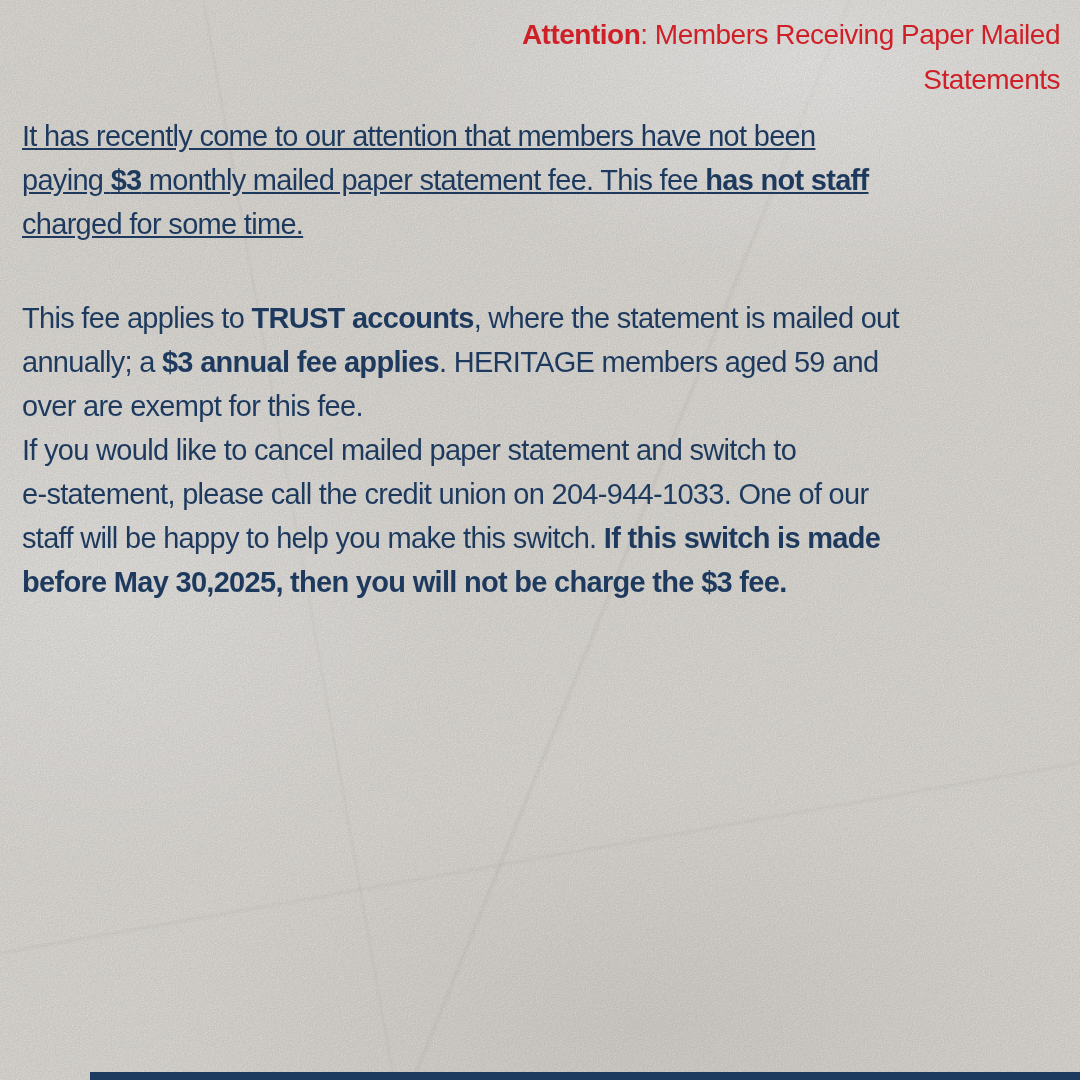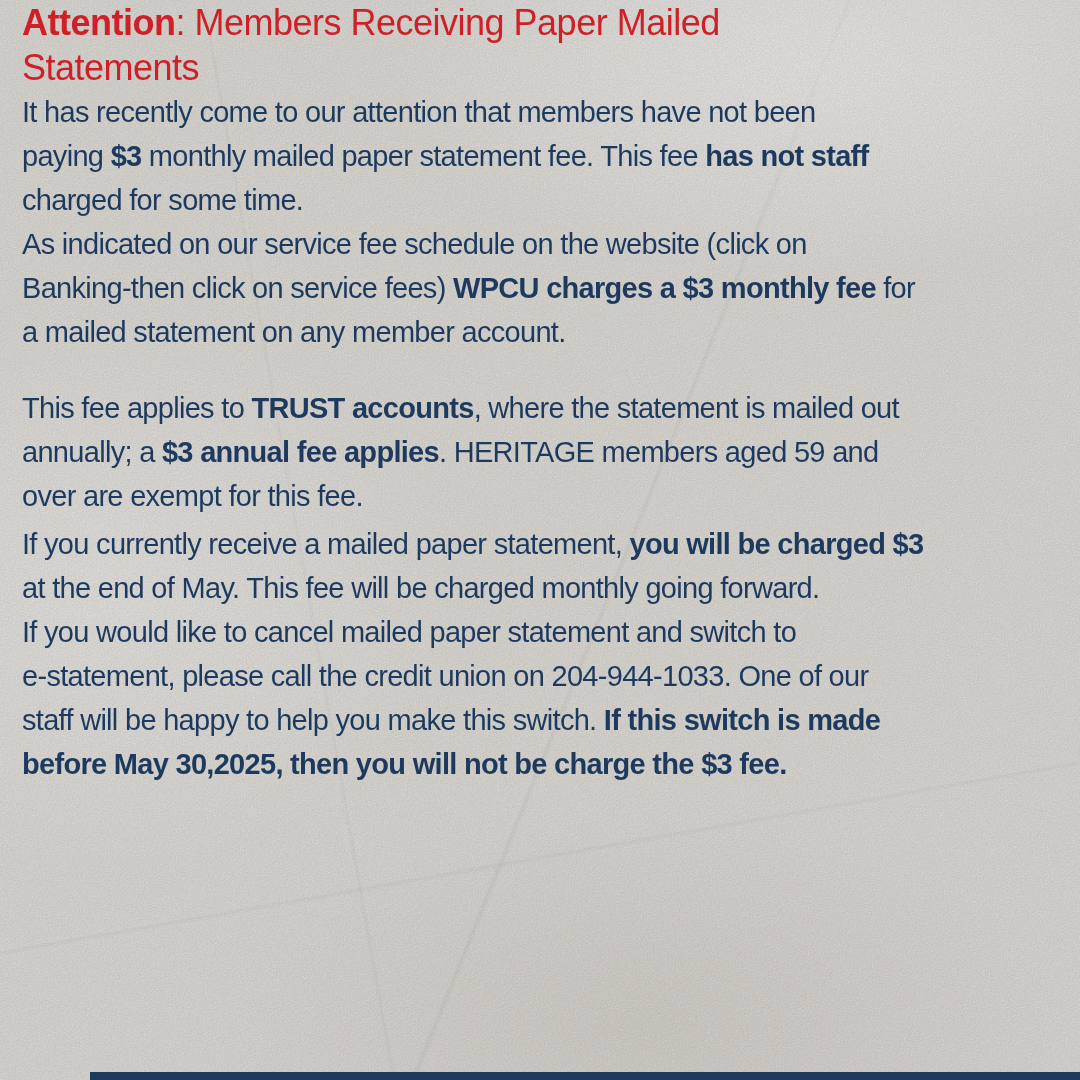--- a/index.html
+++ b/index.html
@@ -26,46 +26,47 @@
     opacity: 0.14;
     pointer-events: none;
   }
   .content {
     position: relative;
     z-index: 2;
     padding: 0 20px 0 22px;
   }
   h1, h2, p { margin: 0; white-space: pre-wrap; }
   h1 {
-    text-align: left;
+    padding-top: 12px;
+    text-align: right;
     color: var(--accent-red, #cf1f27);
-    font-size: 36px;
+    font-size: 28px;
     line-height: 45px;
     font-weight: 400;
     letter-spacing: -0.5px;
   }
   h2 {
     margin-top: 4px;
     text-align: center;
     color: var(--accent-red, #cf1f27);
     font-size: 38px;
     line-height: 50px;
     font-weight: 700;
     letter-spacing: -0.5px;
   }
   p {
     color: var(--text-navy, #1d3a5e);
     font-size: 29px;
     line-height: 44px;
     letter-spacing: -0.7px;
   }
   .seg-b { font-weight: 700; }
-  p[data-name="intro-paragraph"]              { margin-top: 0; }
+  p[data-name="intro-paragraph"]              { margin-top: 12px; text-decoration: underline; }
   p[data-name="fee-schedule-paragraph"]       { margin-top: 0; }
-  p[data-name="trust-accounts-paragraph"]     { margin-top: 32px; }
+  p[data-name="trust-accounts-paragraph"]     { margin-top: 50px; }
   p[data-name="charge-notice-paragraph"]      { margin-top: 4px; }
   p[data-name="estatement-info-paragraph"]    { margin-top: 16px; }
   p[data-name="switch-instructions-paragraph"]{ }
   .bottom-bar {
     position: absolute;
     left: 90px; right: 0; bottom: 0;
     height: 8px;
     background: var(--bar-navy, #1d3a5f);
     z-index: 3;
   }
@@ -85,28 +86,23 @@
     </filter>
     <rect x="0" y="0" width="1080" height="1080" filter="url(#paperNoise)"></rect>
   </svg>
 
   <div class="content" data-name="notice-content">
     <h1 data-name="main-heading"><span class="seg-b">Attention</span><span>: Members Receiving Paper Mailed
 Statements</span></h1>
     <p data-name="intro-paragraph"><span>It has recently come to our attention that members have not been
 paying </span><span class="seg-b">$3</span><span> monthly mailed paper statement fee. This fee </span><span class="seg-b">has not staff</span><span>
 charged for some time.</span></p>
-    <p data-name="fee-schedule-paragraph"><span>As indicated on our service fee schedule on the website (click on
-Banking-then click on service fees) </span><span class="seg-b">WPCU charges a $3 monthly fee</span><span> for
-a mailed statement on any member account.</span></p>
     <p data-name="trust-accounts-paragraph"><span>This fee applies to </span><span class="seg-b">TRUST accounts</span><span>, where the statement is mailed out
 annually; a </span><span class="seg-b">$3 annual fee applies</span><span>. HERITAGE members aged 59 and
 over are exempt for this fee.</span></p>
-    <p data-name="charge-notice-paragraph"><span>If you currently receive a mailed paper statement, </span><span class="seg-b">you will be charged $3</span><span>
-at the end of May. This fee will be charged monthly going forward.</span></p>
     <p data-name="switch-instructions-paragraph"><span>If you would like to cancel mailed paper statement and switch to
 e-statement, please call the credit union on 204-944-1033. One of our
 staff will be happy to help you make this switch. </span><span class="seg-b">If this switch is made
 before May 30,2025, then you will not be charge the $3 fee.</span></p>
   </div>
 
   <div class="bottom-bar" data-name="bottom-bar"></div>
 
 </div>
 

